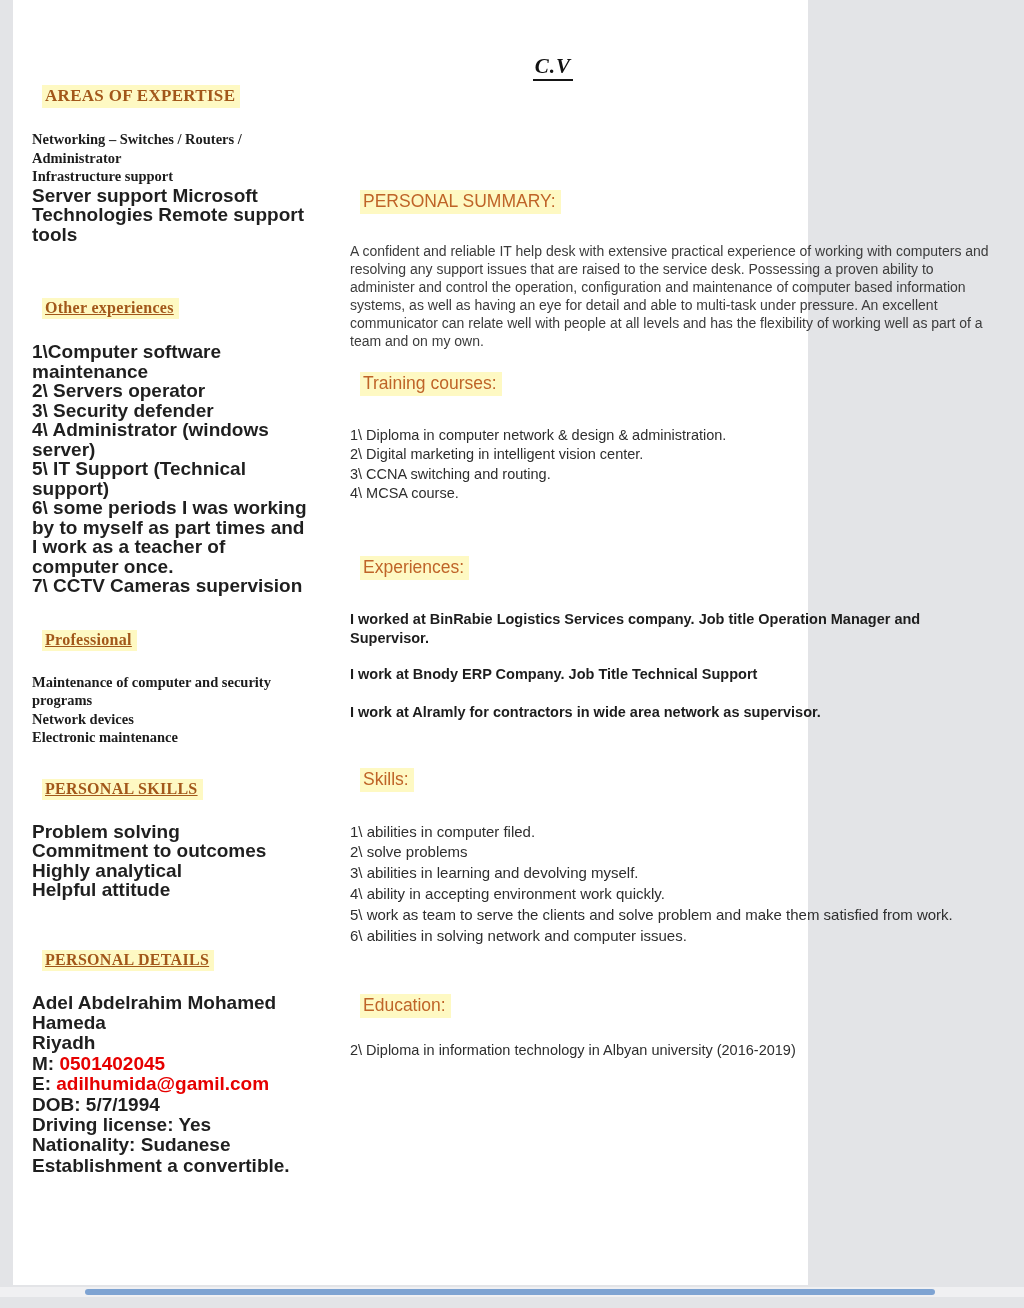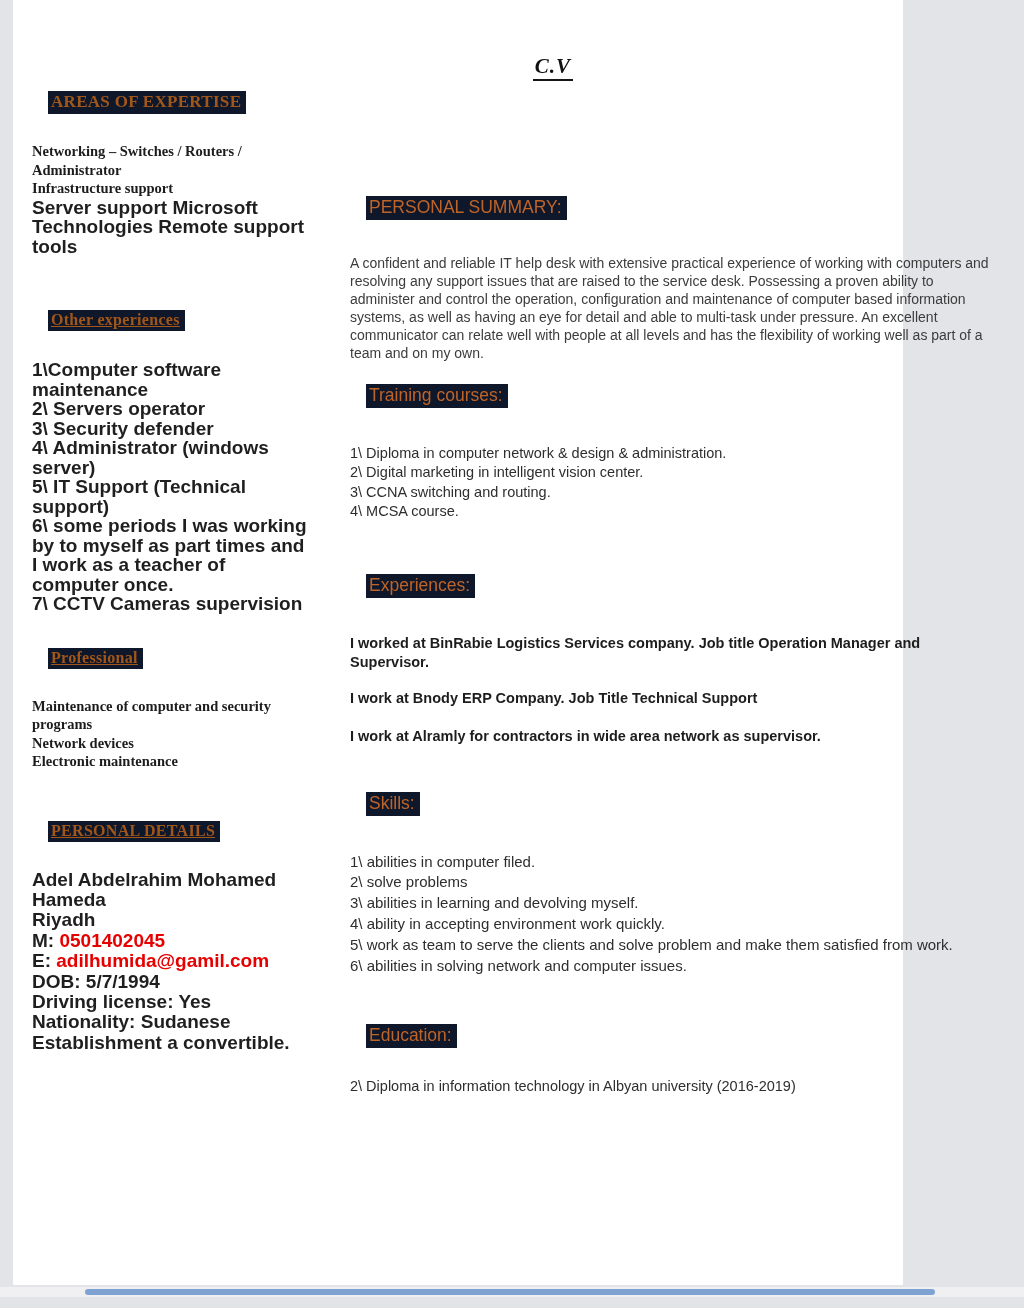--- a/index.html
+++ b/index.html
@@ -13,21 +13,21 @@
     position: relative;
     width: 1024px;
     height: 1308px;
     background: #e3e4e7;
     overflow: hidden;
   }
   .page {
     position: absolute;
     left: 13px;
     top: 0;
-    width: 890px;
+    width: 795px;
     height: 1285px;
     background: #ffffff;
   }
   .cv-title {
     position: absolute;
     top: 54px;
     left: 330px;
     width: 420px;
     margin: 0;
     text-align: center;
@@ -38,23 +38,23 @@
     letter-spacing: 1px;
     color: #111;
   }
   .cv-title .u { border-bottom: 2px solid #151515; padding: 0 2px 1px 2px; }
 
   .col-left  { position: absolute; left: 19px;  top: 75px;  width: 280px; }
   .col-right { position: absolute; left: 337px; top: 180px; width: 640px; }
 
   .hl {
     display: inline-block;
-    background: #0f172a;
+    background: #fef9c3;
     padding: 1px 5px 2px 3px;
-    margin: 16px;
+    margin: 10px;
   }
   .h-left {
     font-family: "Liberation Serif", serif;
     font-weight: bold;
     color: #a2571a;
     font-size: 17px;
     letter-spacing: 0.3px;
   }
   .h-left.sm { font-size: 16px; text-decoration: underline; }
   .h-right {
@@ -160,20 +160,27 @@
         <p class="sansb">7\ CCTV Cameras supervision</p>
       </section>
 
       <section>
         <h2 class="hl h-left sm" style="margin-top:34px">Professional</h2>
         <p class="serifb" style="margin-top:12px">Maintenance of computer and security programs</p>
         <p class="serifb">Network devices</p>
         <p class="serifb">Electronic maintenance</p>
       </section>
 
+      <section>
+        <h2 class="hl h-left sm" style="margin-top:32px">PERSONAL SKILLS</h2>
+        <p class="sansb" style="margin-top:12px">Problem solving</p>
+        <p class="sansb">Commitment to outcomes</p>
+        <p class="sansb">Highly analytical</p>
+        <p class="sansb">Helpful attitude</p>
+      </section>
 
       <section>
         <h2 class="hl h-left sm" style="margin-top:50px">PERSONAL DETAILS</h2>
         <p class="sansb detail-row" style="margin-top:12px">Adel Abdelrahim Mohamed Hameda</p>
         <p class="sansb detail-row">Riyadh</p>
         <p class="sansb detail-row"><span>M:</span> <span class="red">0501402045</span></p>
         <p class="sansb detail-row"><span>E:</span> <span class="red">adilhumida@gamil.com</span></p>
         <p class="sansb detail-row">DOB: 5/7/1994</p>
         <p class="sansb detail-row">Driving license: Yes</p>
         <p class="sansb detail-row">Nationality: Sudanese</p>

